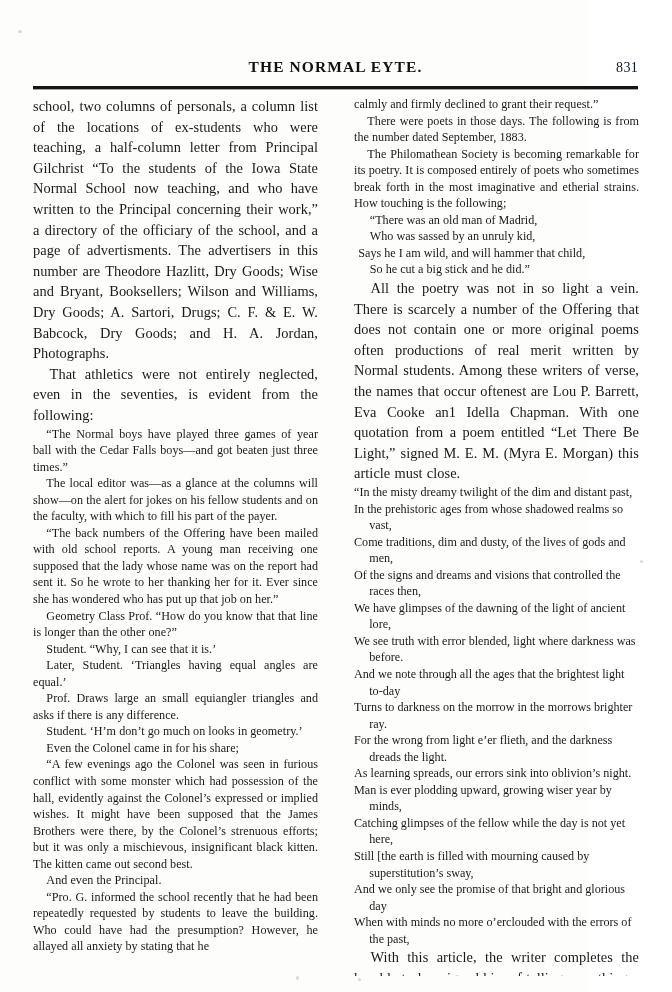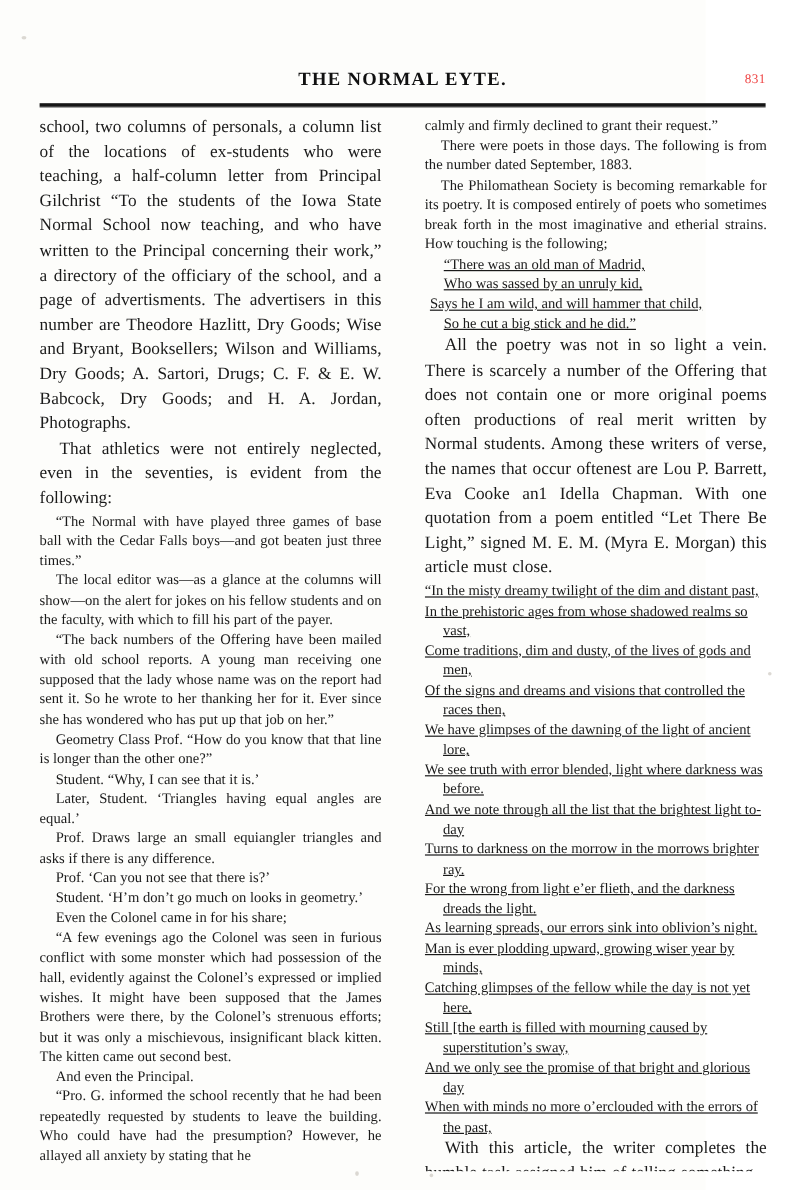--- a/index.html
+++ b/index.html
@@ -39,22 +39,22 @@
     font-weight: bold;
     font-size: 15.5px;
     letter-spacing: 1.1px;
     color: #111;
     white-space: nowrap;
   }
   .masthead-folio {
     position: absolute;
     right: 0;
     top: 2px;
-    font-size: 11px;
-    color: #ef4444;
+    font-size: 14px;
+    color: #0f172a;
     letter-spacing: 0.3px;
   }
   .rule {
     position: absolute;
     left: 33px;
     top: 86px;
     width: 605px;
     height: 3px;
     background: #151515;
   }
@@ -112,21 +112,20 @@
   .big.noindent { text-indent: 0; }
 
   
   .verse {
     font-size: 12.15px;
     line-height: 16.55px;
     text-align: left;
     padding-left: 1.25em;
     text-indent: -1.25em;
     margin: 0;
-    text-decoration: underline;
   }
   .verse.centerish {
     padding-left: 2.6em;
     text-indent: -1.3em;
   }
   .verse-block { margin: 0; }
 
   
   .speck {
     position: absolute;
@@ -145,28 +144,27 @@
     <div class="masthead-title">THE NORMAL EYTE.</div>
     <div class="masthead-folio">831</div>
   </div>
 
   <div class="rule"></div>
 
   <div class="columns">
     <div class="col" id="col-left">
         <p class="big noindent">school, two columns of personals, a column list of the locations of ex-students who were teaching, a half-column letter from Principal Gilchrist “To the students of the Iowa State Normal School now teaching, and who have written to the Principal concerning their work,” a directory of the officiary of the school, and a page of advertisments. The advertisers in this number are Theodore Hazlitt, Dry Goods; Wise and Bryant, Booksellers; Wilson and Williams, Dry Goods; A. Sartori, Drugs; C. F. &amp; E. W. Babcock, Dry Goods; and H. A. Jordan, Photographs.</p>
         <p class="big">That athletics were not entirely neglected, even in the seventies, is evident from the following:</p>
-        <p class="small">“The Normal with have played three games of base ball with the Cedar Falls boys—and got beaten just three times.”</p>
+        <p class="small">“The Normal boys have played three games of year ball with the Cedar Falls boys—and got beaten just three times.”</p>
         <p class="small">The local editor was—as a glance at the columns will show—on the alert for jokes on his fellow students and on the faculty, with which to fill his part of the payer.</p>
         <p class="small">“The back numbers of the Offering have been mailed with old school reports. A young man receiving one supposed that the lady whose name was on the report had sent it. So he wrote to her thanking her for it. Ever since she has wondered who has put up that job on her.”</p>
         <p class="small">Geometry Class Prof. “How do you know that that line is longer than the other one?”</p>
         <p class="small">Student. “Why, I can see that it is.’</p>
         <p class="small">Later, Student. ‘Triangles having equal angles are equal.’</p>
         <p class="small">Prof. Draws large an small equiangler triangles and asks if there is any difference.</p>
-        <p class="small">Prof. ‘Can you not see that there is?’</p>
         <p class="small">Student. ‘H’m don’t go much on looks in geometry.’</p>
         <p class="small">Even the Colonel came in for his share;</p>
         <p class="small">“A few evenings ago the Colonel was seen in furious conflict with some monster which had possession of the hall, evidently against the Colonel’s expressed or implied wishes. It might have been supposed that the James Brothers were there, by the Colonel’s strenuous efforts; but it was only a mischievous, insignificant black kitten. The kitten came out second best.</p>
         <p class="small">And even the Principal.</p>
         <p class="small">“Pro. G. informed the school recently that he had been repeatedly requested by students to leave the building. Who could have had the presumption? However, he allayed all anxiety by stating that he</p>
       </div>
     <div class="col" id="col-right">
         <p class="small noindent">calmly and firmly declined to grant their request.”</p>
         <p class="small">There were poets in those days. The following is from the number dated September, 1883.</p>
         <p class="small">The Philomathean Society is becoming remarkable for its poetry. It is composed entirely of poets who sometimes break forth in the most imaginative and etherial strains. How touching is the following;</p>
@@ -181,21 +179,21 @@
           <p class="verse centerish">So he cut a big stick and he did.”</p>
         </div>
         <p class="big">All the poetry was not in so light a vein. There is scarcely a number of the Offering that does not contain one or more original poems often productions of real merit written by Normal students. Among these writers of verse, the names that occur oftenest are Lou P. Barrett, Eva Cooke an1 Idella Chapman. With one quotation from a poem entitled “Let There Be Light,” signed M. E. M. (Myra E. Morgan) this article must close.</p>
         <div class="verse-block">
           <p class="verse">“In the misty dreamy twilight of the dim and distant past,</p>
           <p class="verse">In the prehistoric ages from whose shadowed realms so vast,</p>
           <p class="verse">Come traditions, dim and dusty, of the lives of gods and men,</p>
           <p class="verse">Of the signs and dreams and visions that controlled the races then,</p>
           <p class="verse">We have glimpses of the dawning of the light of ancient lore,</p>
           <p class="verse">We see truth with error blended, light where darkness was before.</p>
-          <p class="verse">And we note through all the list that the brightest light to-day</p>
+          <p class="verse">And we note through all the ages that the brightest light to-day</p>
           <p class="verse">Turns to darkness on the morrow in the morrows brighter ray.</p>
           <p class="verse">For the wrong from light e’er flieth, and the darkness dreads the light.</p>
           <p class="verse">As learning spreads, our errors sink into oblivion’s night.</p>
           <p class="verse">Man is ever plodding upward, growing wiser year by minds,</p>
           <p class="verse">Catching glimpses of the fellow while the day is not yet here,</p>
           <p class="verse">Still [the earth is filled with mourning caused by superstitution’s sway,</p>
           <p class="verse">And we only see the promise of that bright and glorious day</p>
           <p class="verse">When with minds no more o’erclouded with the errors of the past,</p>
         </div>
         <p class="big">With this article, the writer completes the humble task assigned him of telling something</p>

